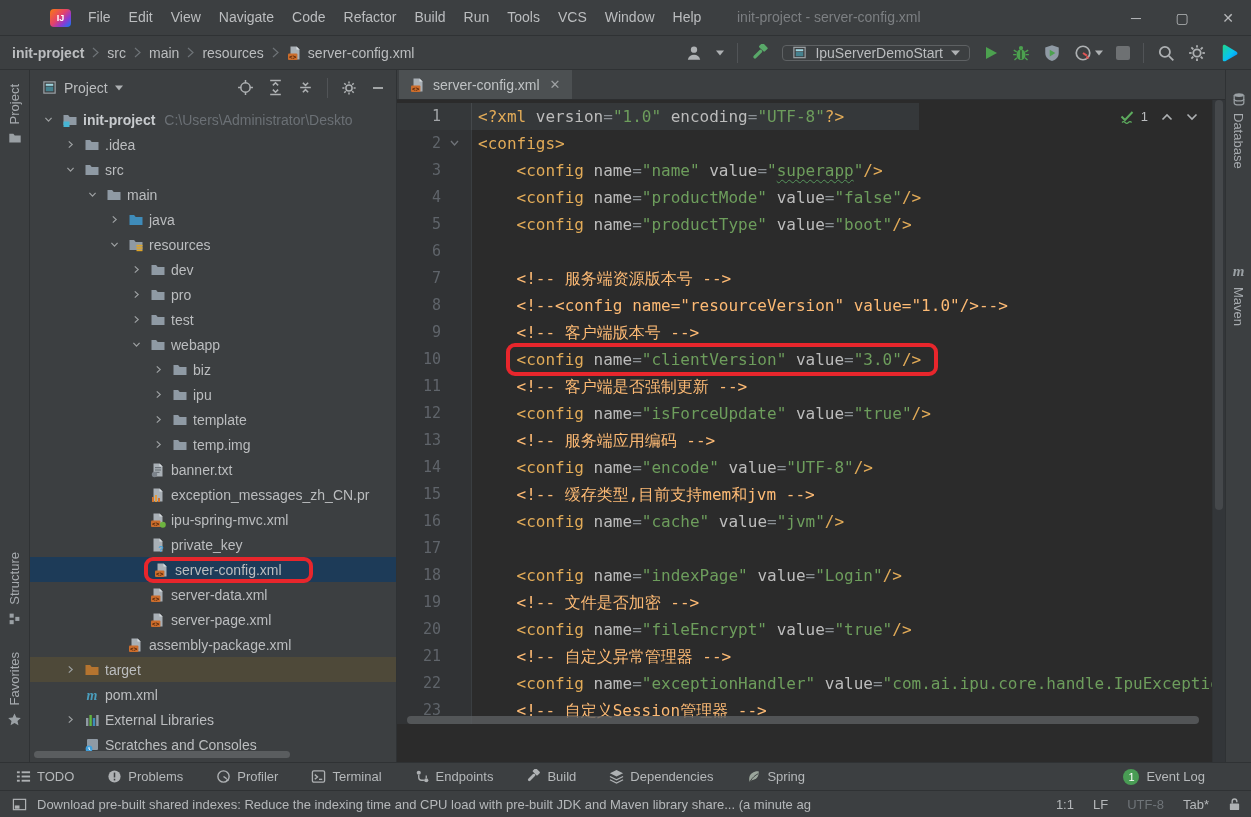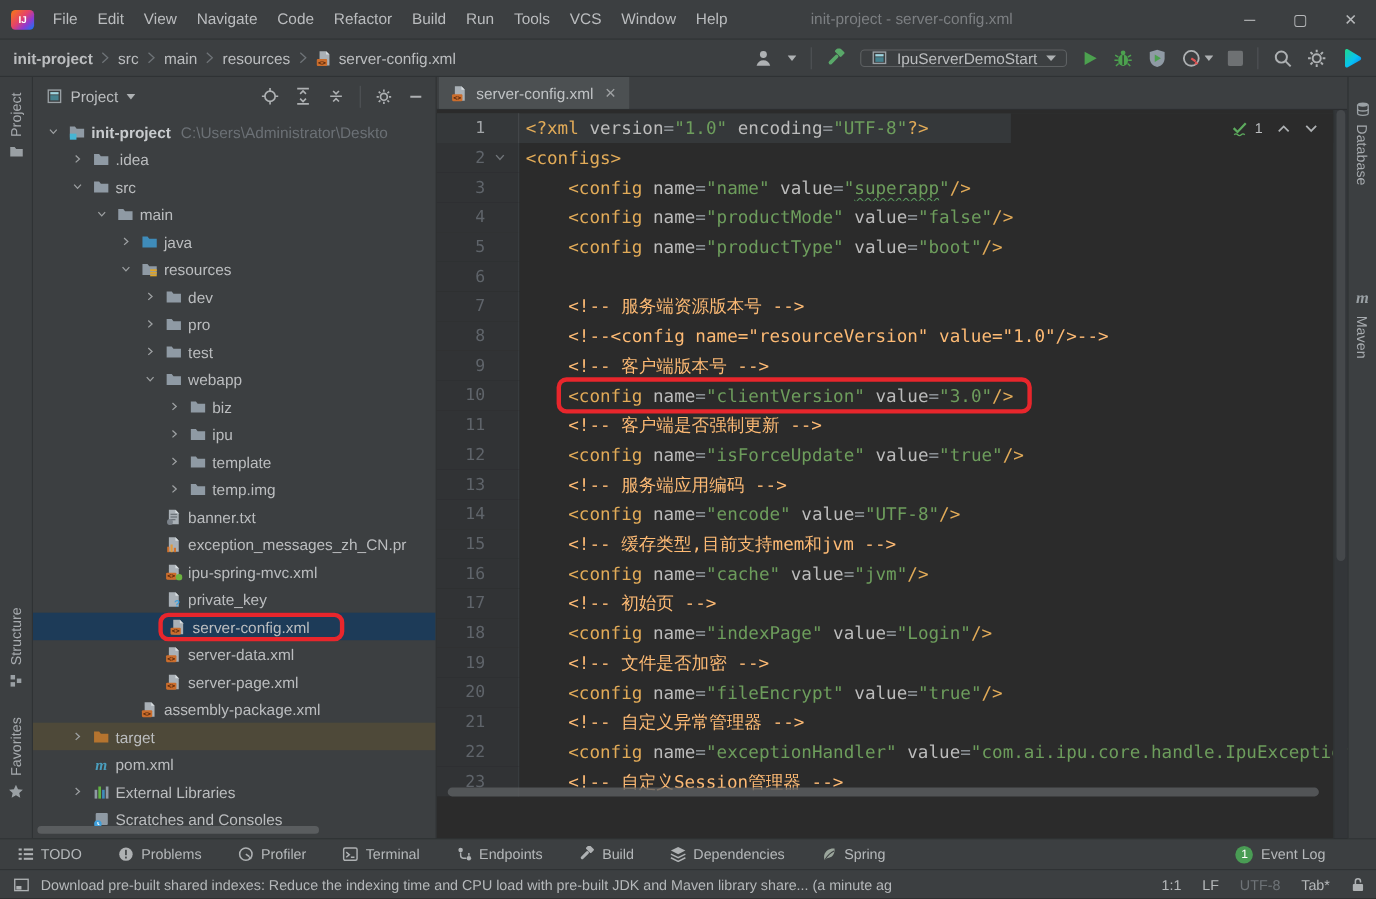--- a/index.html
+++ b/index.html
@@ -10,21 +10,21 @@
     font-family:"Liberation Sans",sans-serif; font-size:14px;
   }
   svg { display:block; }
   .icon { display:inline-flex; align-items:center; justify-content:center; flex:none; }
 
   
   .titlebar { height:36px; display:flex; align-items:center; padding-left:10px; border-bottom:1px solid #2f3234; position:relative; }
   .logo { width:21px; height:18px; border-radius:4px; margin-right:8px;
     background:linear-gradient(135deg,#f97a12,#e4426b 45%,#9039d0 70%,#087cfa);
     display:flex; align-items:center; justify-content:center;
-    color:#fff; font-size:9px; font-weight:bold; }
+    color:#fff; font-size:9px; font-weight:bold;margin-left:40px; }
   .menu { display:flex; }
   .menu-item { padding:0 9px; line-height:35px; cursor:default; color:#bbbdbf; }
   .win-title { position:absolute; left:737px; top:0; line-height:35px; color:#7c7f82; }
   .win-controls { position:absolute; right:0; top:0; display:flex; }
   .win-btn { width:46px; height:35px; display:flex; align-items:center; justify-content:center; color:#b6b8ba; font-size:14px; }
 
   
   .toolbar { height:34px; display:flex; align-items:center; padding:0 12px; border-bottom:1px solid #2f3234; }
   .crumbs { display:flex; align-items:center; gap:8px; }
   .crumb { color:#bbbdbf; }
@@ -745,21 +745,21 @@
             <div class="code-line"><span class="gutter"><span class="ln">7</span><span class="fold"></span></span><span class="content"><span class="tk-w">    </span><span class="tk-c">&lt;!-- 服务端资源版本号 --&gt;</span></span></div>
             <div class="code-line"><span class="gutter"><span class="ln">8</span><span class="fold"></span></span><span class="content"><span class="tk-w">    </span><span class="tk-c">&lt;!--&lt;config name="resourceVersion" value="1.0"/&gt;--&gt;</span></span></div>
             <div class="code-line"><span class="gutter"><span class="ln">9</span><span class="fold"></span></span><span class="content"><span class="tk-w">    </span><span class="tk-c">&lt;!-- 客户端版本号 --&gt;</span></span></div>
             <div class="code-line"><span class="gutter"><span class="ln">10</span><span class="fold"></span></span><span class="content"><span class="tk-w">    </span><span class="red-annot"><span class="tk-t">&lt;config </span><span class="tk-a">name</span><span class="tk-p">=</span><span class="tk-s">"clientVersion"</span><span class="tk-w"> </span><span class="tk-a">value</span><span class="tk-p">=</span><span class="tk-s">"3.0"</span><span class="tk-t">/&gt;</span></span></span></div>
             <div class="code-line"><span class="gutter"><span class="ln">11</span><span class="fold"></span></span><span class="content"><span class="tk-w">    </span><span class="tk-c">&lt;!-- 客户端是否强制更新 --&gt;</span></span></div>
             <div class="code-line"><span class="gutter"><span class="ln">12</span><span class="fold"></span></span><span class="content"><span class="tk-w">    </span><span class="tk-t">&lt;config </span><span class="tk-a">name</span><span class="tk-p">=</span><span class="tk-s">"isForceUpdate"</span><span class="tk-w"> </span><span class="tk-a">value</span><span class="tk-p">=</span><span class="tk-s">"true"</span><span class="tk-t">/&gt;</span></span></div>
             <div class="code-line"><span class="gutter"><span class="ln">13</span><span class="fold"></span></span><span class="content"><span class="tk-w">    </span><span class="tk-c">&lt;!-- 服务端应用编码 --&gt;</span></span></div>
             <div class="code-line"><span class="gutter"><span class="ln">14</span><span class="fold"></span></span><span class="content"><span class="tk-w">    </span><span class="tk-t">&lt;config </span><span class="tk-a">name</span><span class="tk-p">=</span><span class="tk-s">"encode"</span><span class="tk-w"> </span><span class="tk-a">value</span><span class="tk-p">=</span><span class="tk-s">"UTF-8"</span><span class="tk-t">/&gt;</span></span></div>
             <div class="code-line"><span class="gutter"><span class="ln">15</span><span class="fold"></span></span><span class="content"><span class="tk-w">    </span><span class="tk-c">&lt;!-- 缓存类型,目前支持mem和jvm --&gt;</span></span></div>
             <div class="code-line"><span class="gutter"><span class="ln">16</span><span class="fold"></span></span><span class="content"><span class="tk-w">    </span><span class="tk-t">&lt;config </span><span class="tk-a">name</span><span class="tk-p">=</span><span class="tk-s">"cache"</span><span class="tk-w"> </span><span class="tk-a">value</span><span class="tk-p">=</span><span class="tk-s">"jvm"</span><span class="tk-t">/&gt;</span></span></div>
-            <div class="code-line"><span class="gutter"><span class="ln">17</span><span class="fold"></span></span><span class="content"><span class="tk-w">    </span><span class="tk-c">&lt;!-- 初始页 --&gt;</span></span></div>
+            <div class="code-line"><span class="gutter"><span class="ln">17</span><span class="fold"></span></span></div>
             <div class="code-line"><span class="gutter"><span class="ln">18</span><span class="fold"></span></span><span class="content"><span class="tk-w">    </span><span class="tk-t">&lt;config </span><span class="tk-a">name</span><span class="tk-p">=</span><span class="tk-s">"indexPage"</span><span class="tk-w"> </span><span class="tk-a">value</span><span class="tk-p">=</span><span class="tk-s">"Login"</span><span class="tk-t">/&gt;</span></span></div>
             <div class="code-line"><span class="gutter"><span class="ln">19</span><span class="fold"></span></span><span class="content"><span class="tk-w">    </span><span class="tk-c">&lt;!-- 文件是否加密 --&gt;</span></span></div>
             <div class="code-line"><span class="gutter"><span class="ln">20</span><span class="fold"></span></span><span class="content"><span class="tk-w">    </span><span class="tk-t">&lt;config </span><span class="tk-a">name</span><span class="tk-p">=</span><span class="tk-s">"fileEncrypt"</span><span class="tk-w"> </span><span class="tk-a">value</span><span class="tk-p">=</span><span class="tk-s">"true"</span><span class="tk-t">/&gt;</span></span></div>
             <div class="code-line"><span class="gutter"><span class="ln">21</span><span class="fold"></span></span><span class="content"><span class="tk-w">    </span><span class="tk-c">&lt;!-- 自定义异常管理器 --&gt;</span></span></div>
             <div class="code-line"><span class="gutter"><span class="ln">22</span><span class="fold"></span></span><span class="content"><span class="tk-w">    </span><span class="tk-t">&lt;config </span><span class="tk-a">name</span><span class="tk-p">=</span><span class="tk-s">"exceptionHandler"</span><span class="tk-w"> </span><span class="tk-a">value</span><span class="tk-p">=</span><span class="tk-s">"com.ai.ipu.core.handle.IpuExceptionHandle</span></span></div>
             <div class="code-line"><span class="gutter"><span class="ln">23</span><span class="fold"></span></span><span class="content"><span class="tk-w">    </span><span class="tk-c">&lt;!-- 自定义Session管理器 --&gt;</span></span></div>
           </div>
         <div class="inspect-strip">
           <span class="icon">
               <svg width="16" height="16" viewBox="0 0 16 16">

